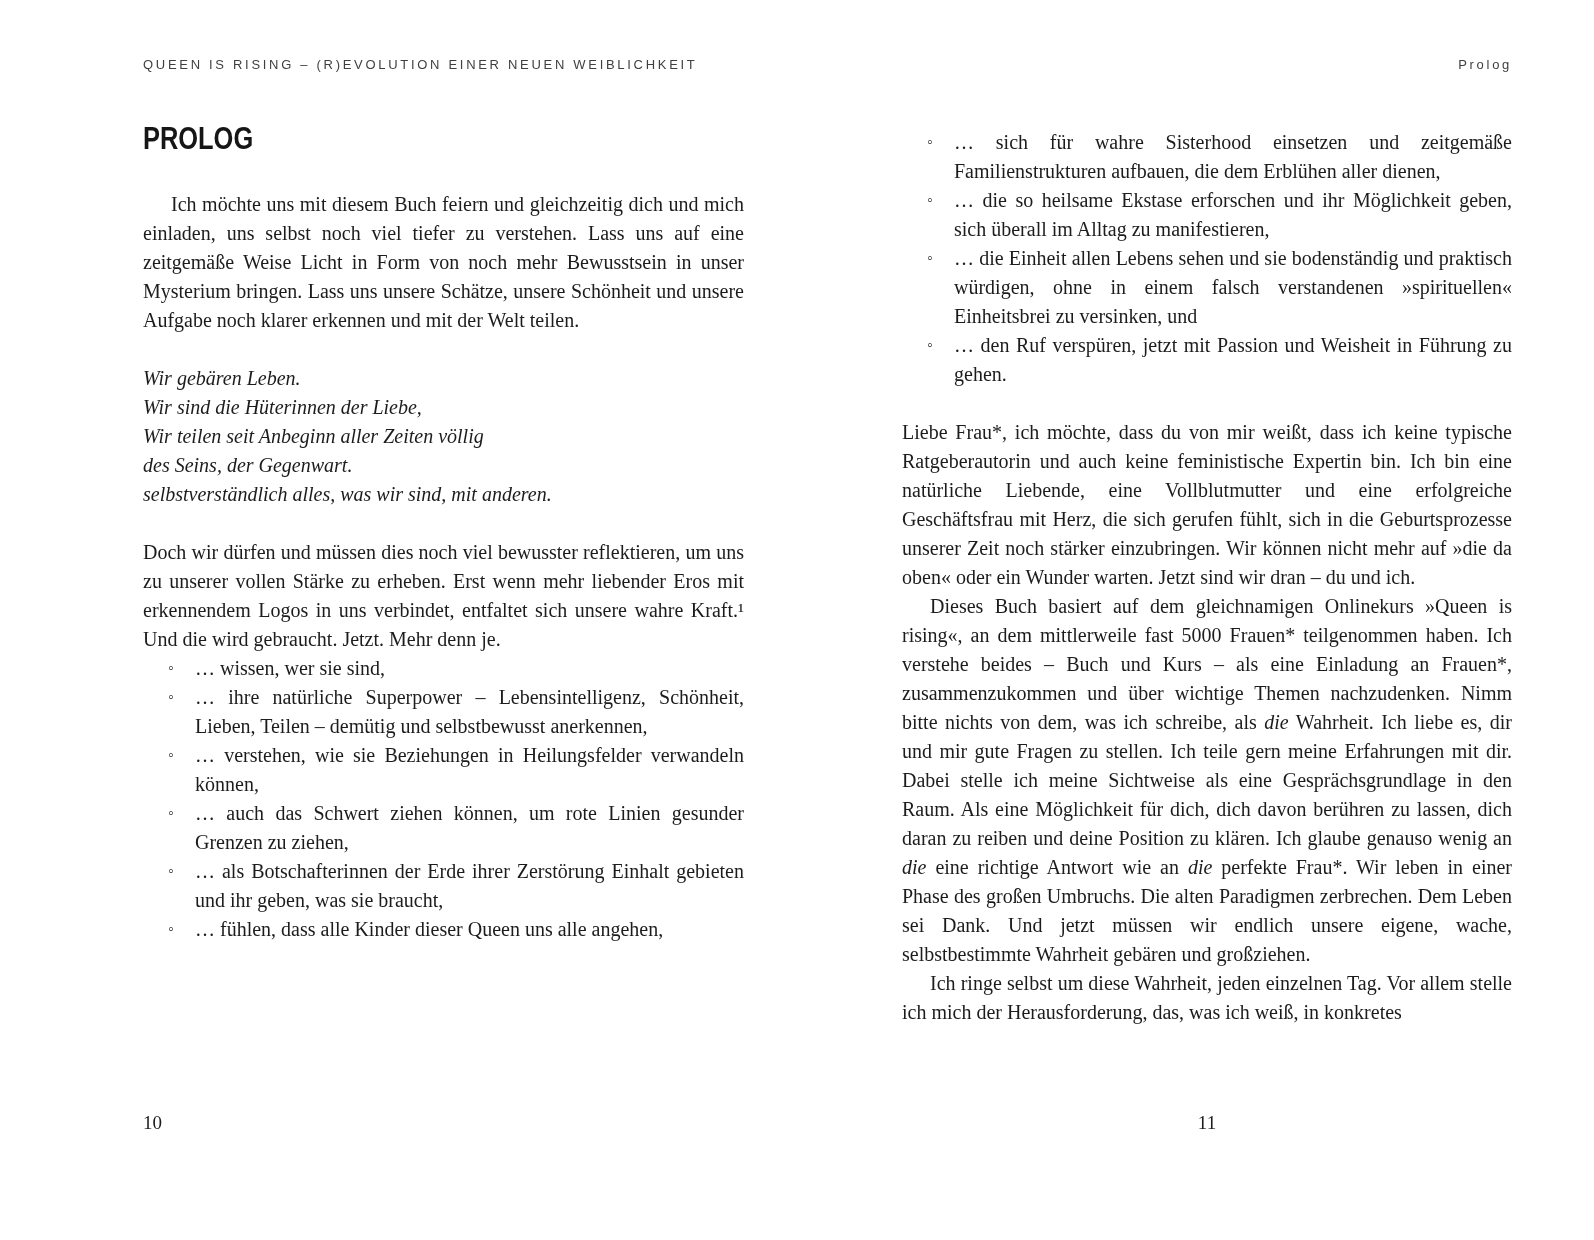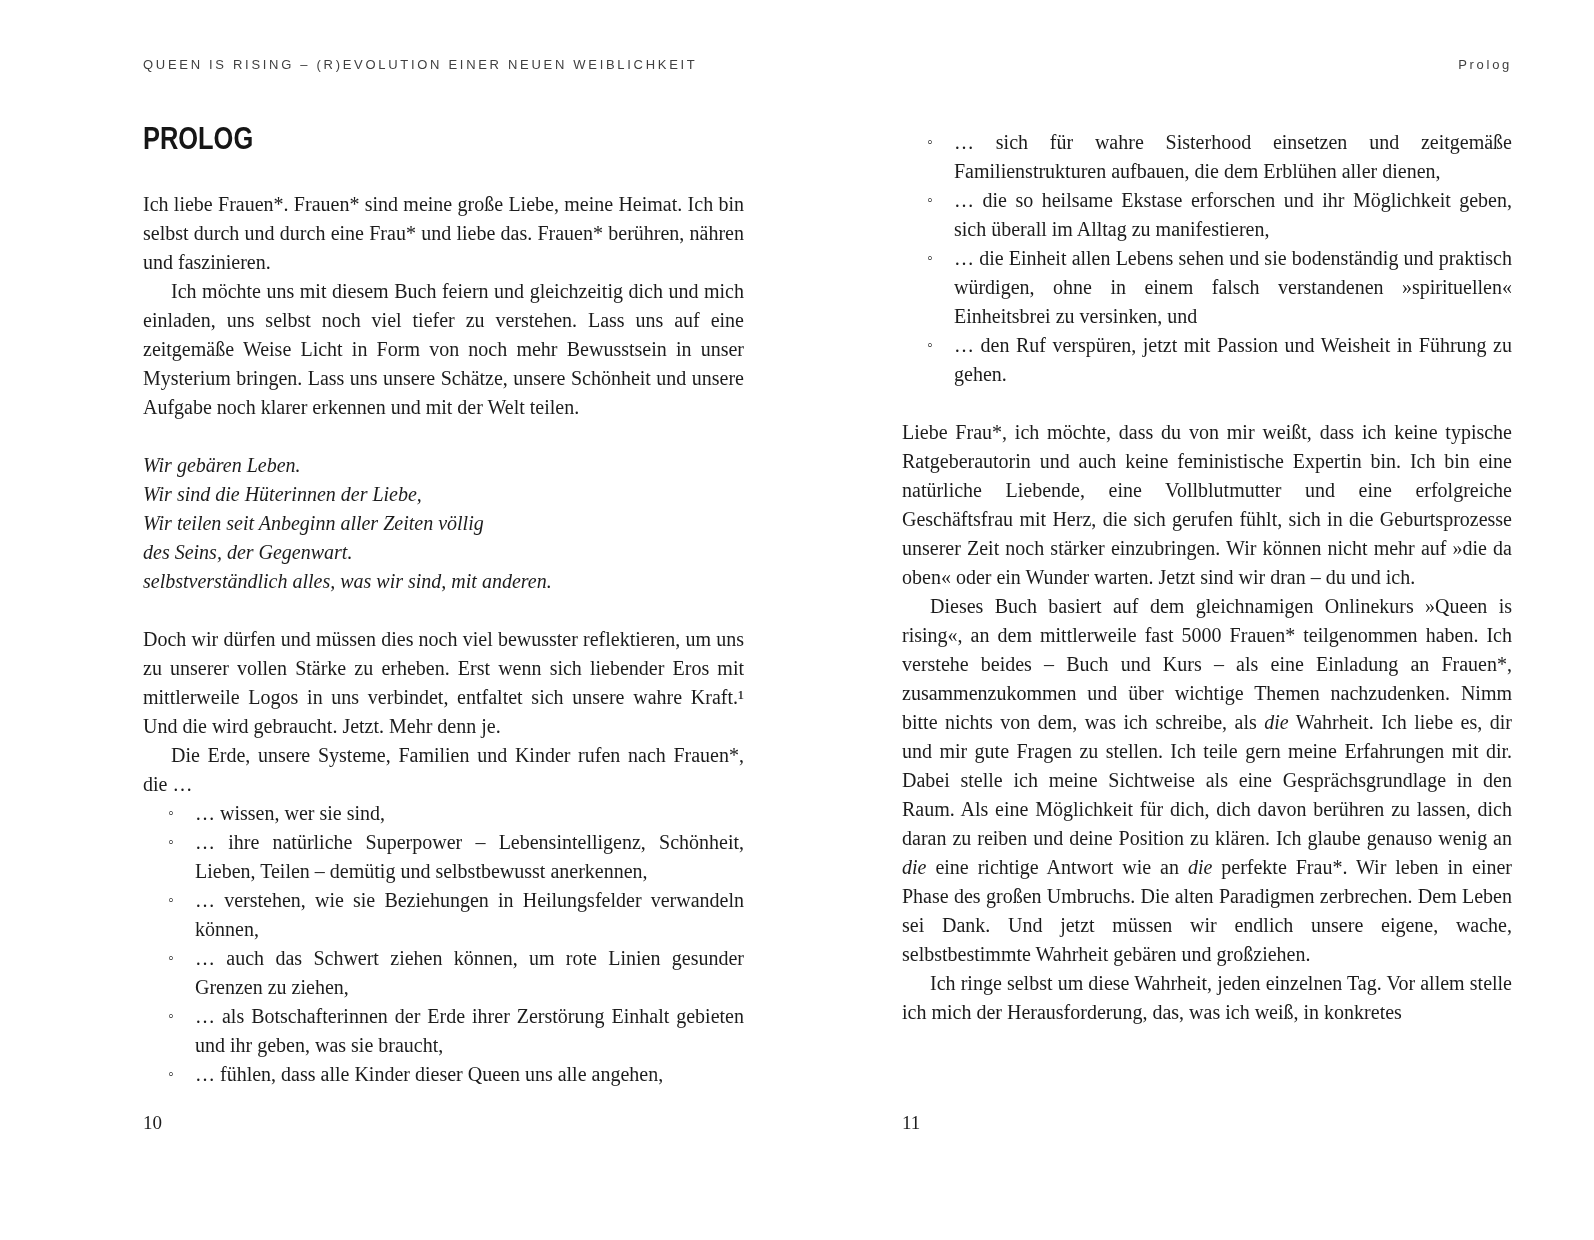--- a/index.html
+++ b/index.html
@@ -94,52 +94,50 @@
     color: #1c1c1c;
   }
 
   .page-number {
     position: absolute;
     top: 1112px;
     width: 100%;
     font-size: 19px;
     color: #1c1c1c;
   }
-  .page-number.right { text-align: left; }
+  .page-number.right { text-align: center; }
 
   i { font-style: italic; }
 </style>
 </head>
 <body>
 
 <div class="spread">
 
   <div class="page page-left">
 
     <div class="running-header">QUEEN IS RISING – (R)EVOLUTION EINER NEUEN WEIBLICHKEIT</div>
 
     <h1 class="chapter-title">PROLOG</h1>
 
     <div class="body-block">
 
-      <p class="para">Ich liebe Frauen*. Frauen* sind meine große Liebe, meine Heimat. Ich bin selbst durch und durch eine Frau* und liebe das. Frauen* berühren, nähren und faszinieren.</p>
 
       <p class="para indent">Ich möchte uns mit diesem Buch feiern und gleichzeitig dich und mich einladen, uns selbst noch viel tiefer zu verstehen. Lass uns auf eine zeitgemäße Weise Licht in Form von noch mehr Bewusstsein in unser Mysterium bringen. Lass uns unsere Schätze, unsere Schönheit und unsere Aufgabe noch klarer erkennen und mit der Welt teilen.</p>
 
       <div class="poem">
         <div class="poem-line">Wir gebären Leben.</div>
         <div class="poem-line">Wir sind die Hüterinnen der Liebe,</div>
         <div class="poem-line">Wir teilen seit Anbeginn aller Zeiten völlig</div>
         <div class="poem-line">des Seins, der Gegenwart.</div>
         <div class="poem-line">selbstverständlich alles, was wir sind, mit anderen.</div>
       </div>
 
-      <p class="para">Doch wir dürfen und müssen dies noch viel bewusster reflektieren, um uns zu unserer vollen Stärke zu erheben. Erst wenn sich liebender Eros mit mittlerweile Logos in uns verbindet, entfaltet sich unsere wahre Kraft.¹ Und die wird gebraucht. Jetzt. Mehr denn je.</p>
-
-      <p class="para indent">Die Erde, unsere Systeme, Familien und Kinder rufen nach Frauen*, die …</p>
+      <p class="para">Doch wir dürfen und müssen dies noch viel bewusster reflektieren, um uns zu unserer vollen Stärke zu erheben. Erst wenn mehr liebender Eros mit erkennendem Logos in uns verbindet, entfaltet sich unsere wahre Kraft.¹ Und die wird gebraucht. Jetzt. Mehr denn je.</p>
+
 
       <ul class="bullets">
         <li>
           <span class="bullet-marker">◦</span>
           <span>… wissen, wer sie sind,</span>
         </li>
         <li>
           <span class="bullet-marker">◦</span>
           <span>… ihre natürliche Superpower – Lebensintelligenz, Schönheit, Lieben, Teilen – demütig und selbstbewusst anerkennen,</span>
         </li>

